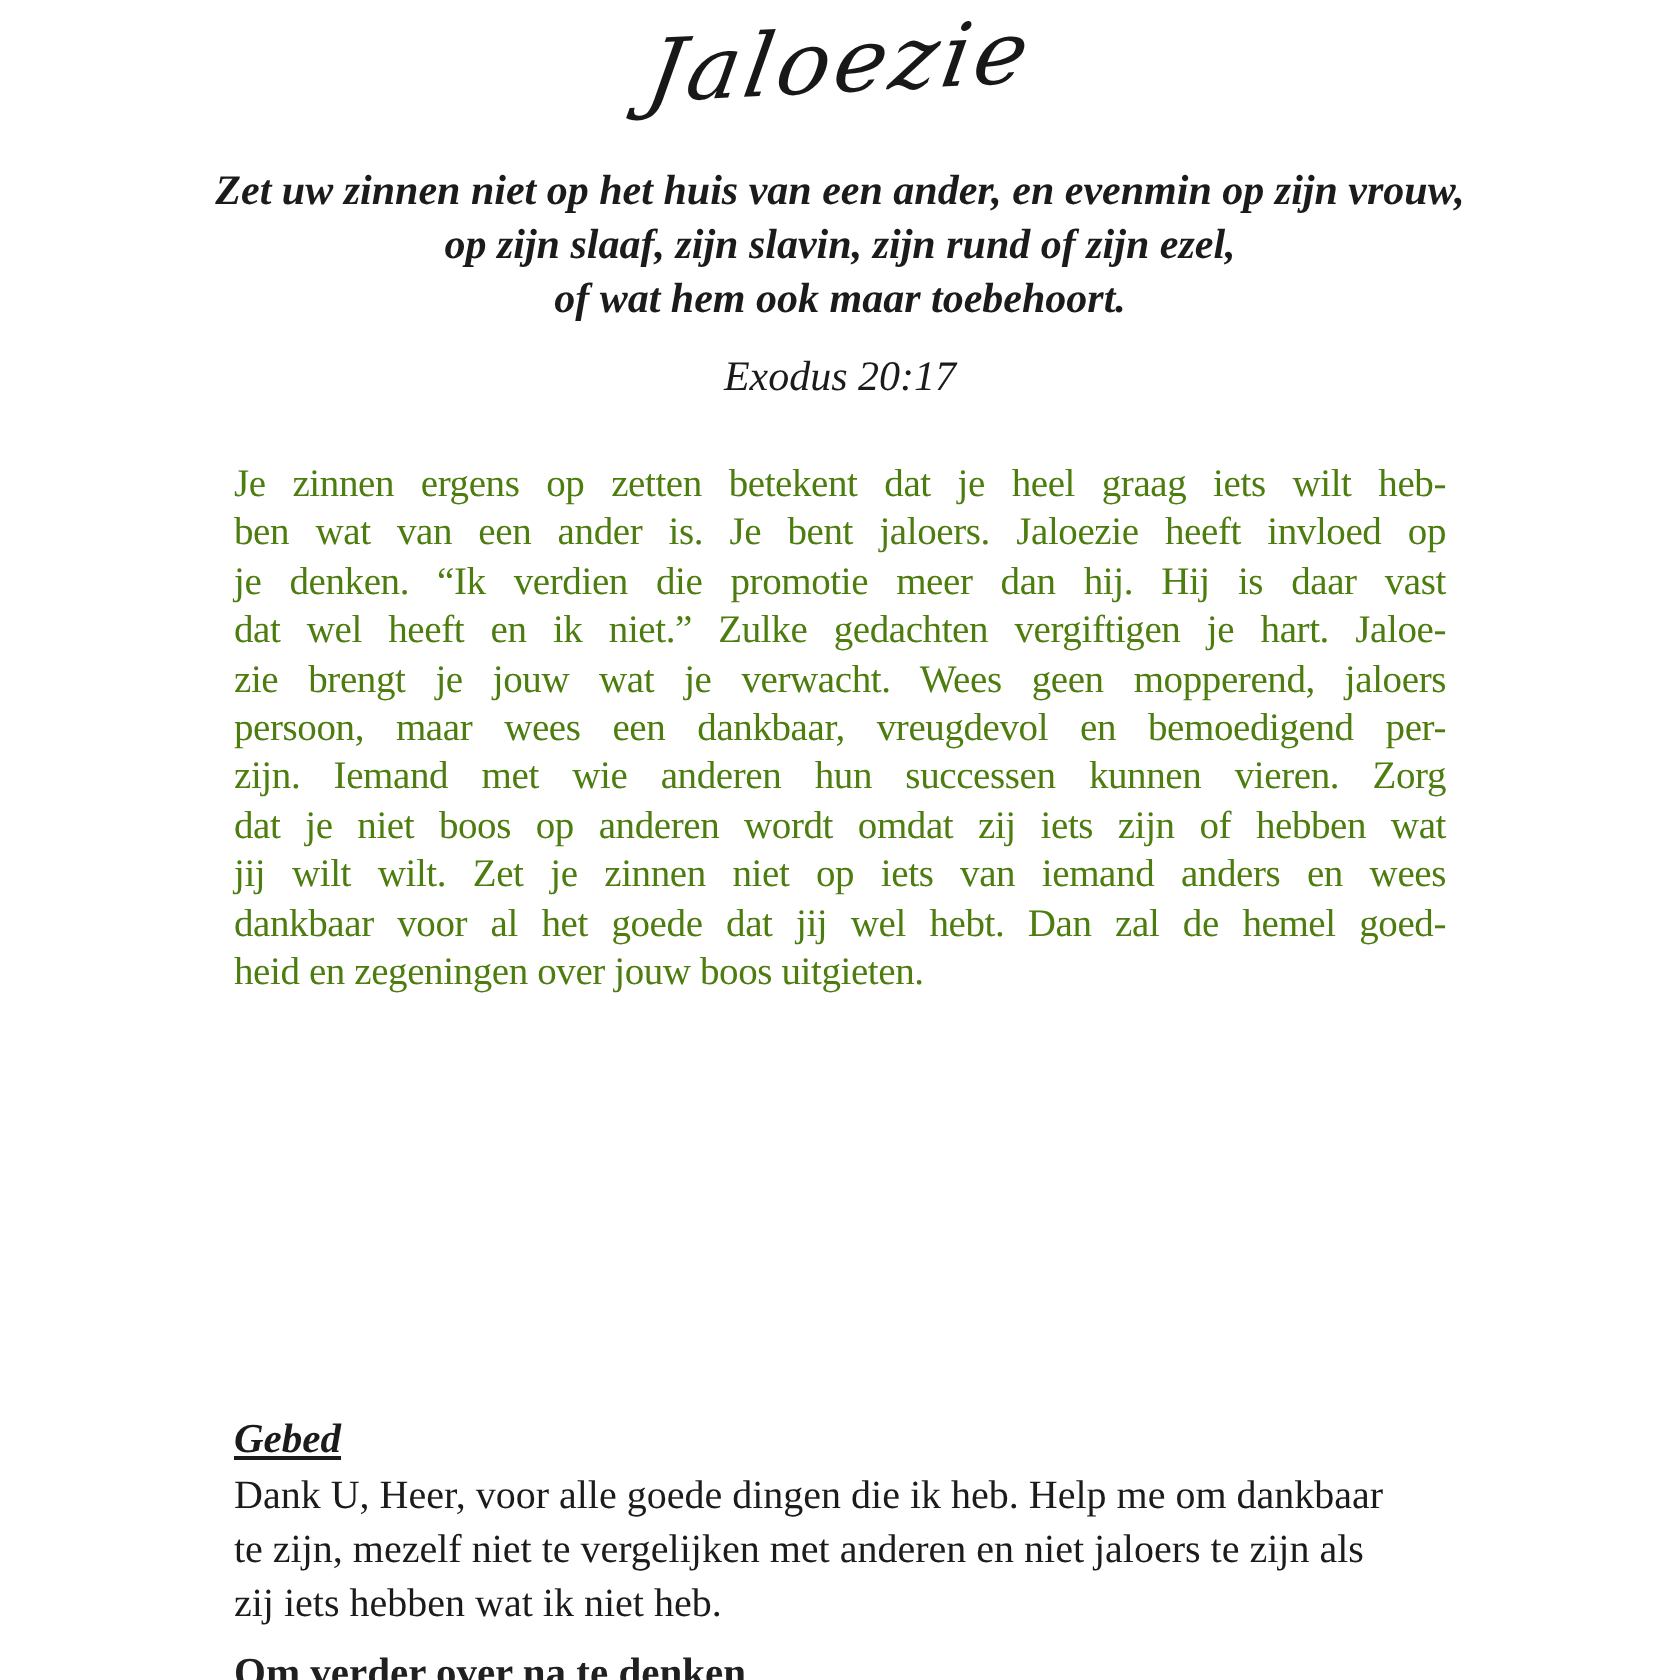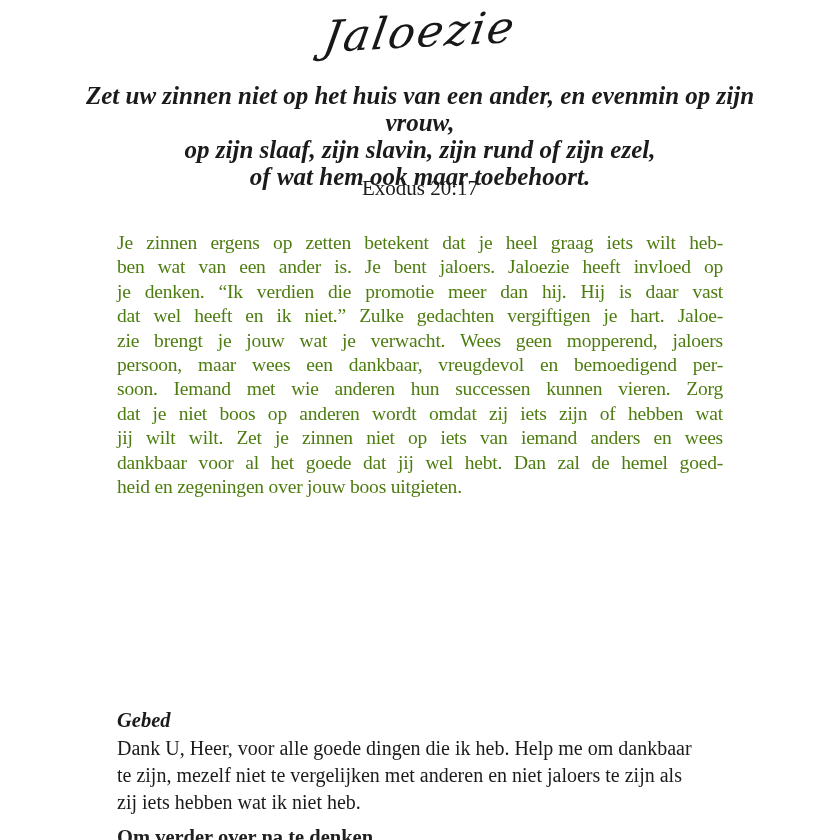--- a/index.html
+++ b/index.html
@@ -38,31 +38,32 @@
 
   
   .verse {
     position: absolute;
     top: 82px;
     left: 70px;
     width: 700px;
     text-align: center;
     font-style: italic;
     font-weight: bold;
-    font-size: 25px;
+    font-size: 21px;
     line-height: 27px;
     color: #1b1b1b;
   }
 
   .reference {
     position: absolute;
     top: 176px;
     left: 0;
     width: 100%;
     text-align: center;
+    font-style: italic;
     font-size: 21px;
     color: #1b1b1b;
   }
 
   
   .body-block {
     position: absolute;
     top: 231px;
     left: 117px;
     width: 606px;
@@ -88,20 +89,21 @@
     width: 640px;
     font-size: 20px;
     line-height: 27px;
     color: #1b1b1b;
   }
   .prayer-heading {
     font-weight: bold;
     font-style: italic;
     font-size: 20.5px;
     margin-bottom: 1px;
+    text-decoration: underline;
   }
   .prayer-line {
     white-space: nowrap;
   }
 
   
   .footer-partial {
     position: absolute;
     top: 825px;
     left: 117px;
@@ -129,21 +131,21 @@
 
   <div class="reference">Exodus 20:17</div>
 
   <div class="body-block">
     <div class="jline">Je zinnen ergens op zetten betekent dat je heel graag iets wilt heb-</div>
     <div class="jline">ben wat van een ander is. Je bent jaloers. Jaloezie heeft invloed op</div>
     <div class="jline">je denken. “Ik verdien die promotie meer dan hij. Hij is daar vast</div>
     <div class="jline">dat wel heeft en ik niet.” Zulke gedachten vergiftigen je hart. Jaloe-</div>
     <div class="jline">zie brengt je jouw wat je verwacht. Wees geen mopperend, jaloers</div>
     <div class="jline">persoon, maar wees een dankbaar, vreugdevol en bemoedigend per-</div>
-    <div class="jline">soon. Iemand met wie anderen hun successen kunnen vieren. Zorg</div>
+    <div class="jline">zijn. Iemand met wie anderen hun successen kunnen vieren. Zorg</div>
     <div class="jline">dat je niet boos op anderen wordt omdat zij iets zijn of hebben wat</div>
     <div class="jline">jij wilt wilt. Zet je zinnen niet op iets van iemand anders en wees</div>
     <div class="jline">dankbaar voor al het goede dat jij wel hebt. Dan zal de hemel goed-</div>
     <div class="jline last">heid en zegeningen over jouw boos uitgieten.</div>
   </div>
 
   <div class="prayer">
     <div class="prayer-heading">Gebed</div>
     <div class="prayer-line">Dank U, Heer, voor alle goede dingen die ik heb. Help me om dankbaar</div>
     <div class="prayer-line">te zijn, mezelf niet te vergelijken met anderen en niet jaloers te zijn als</div>

